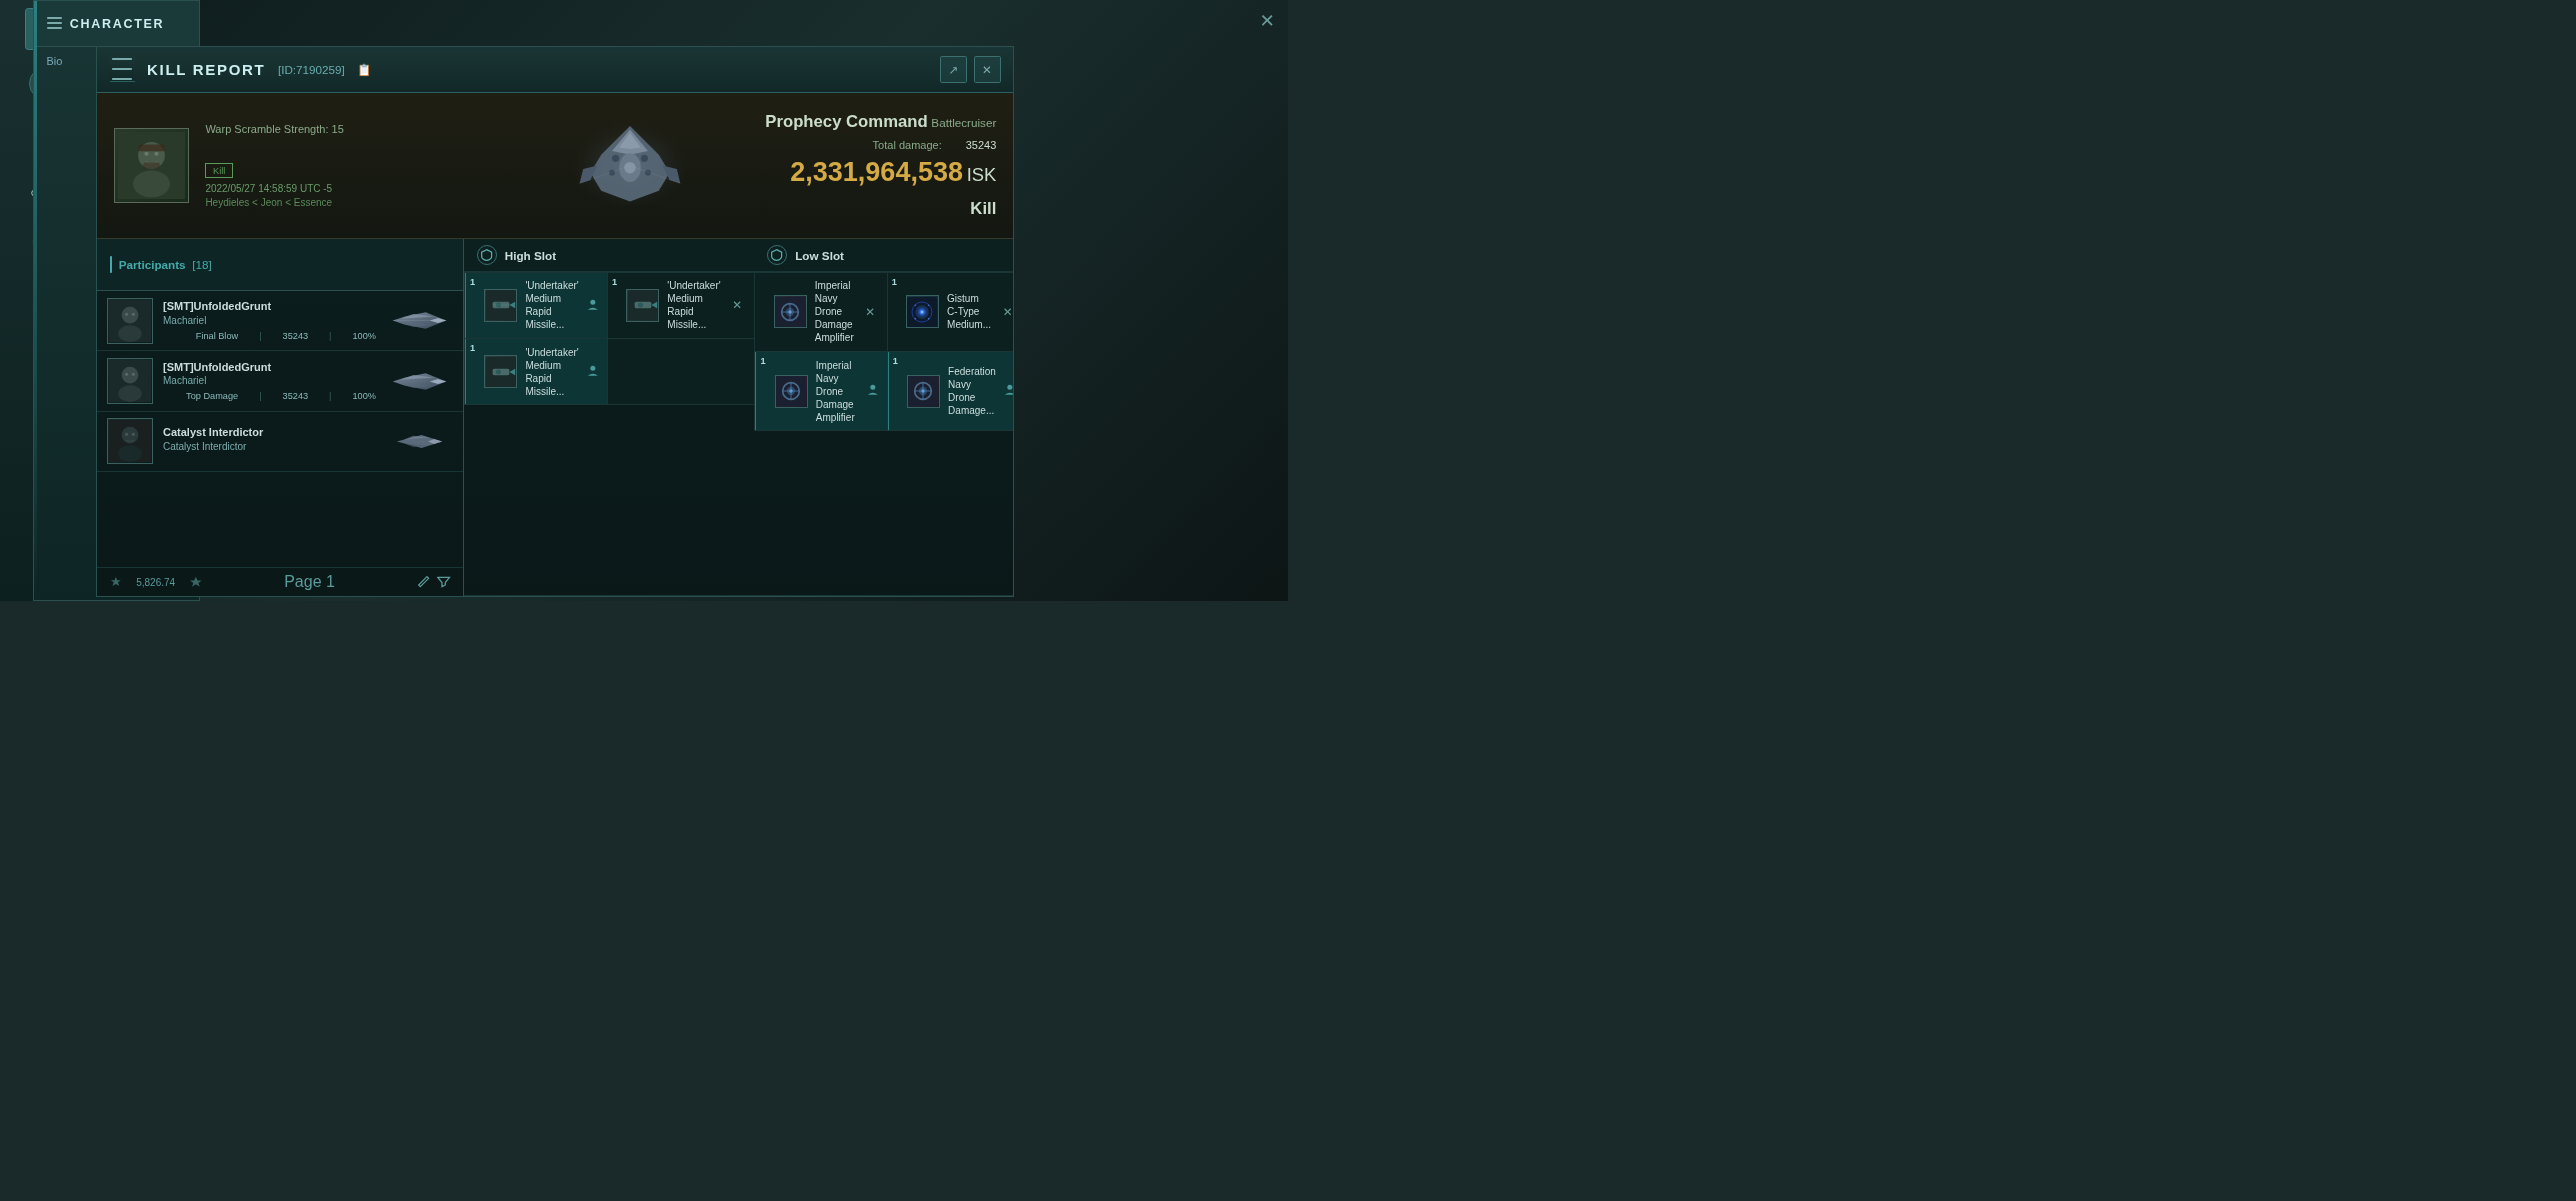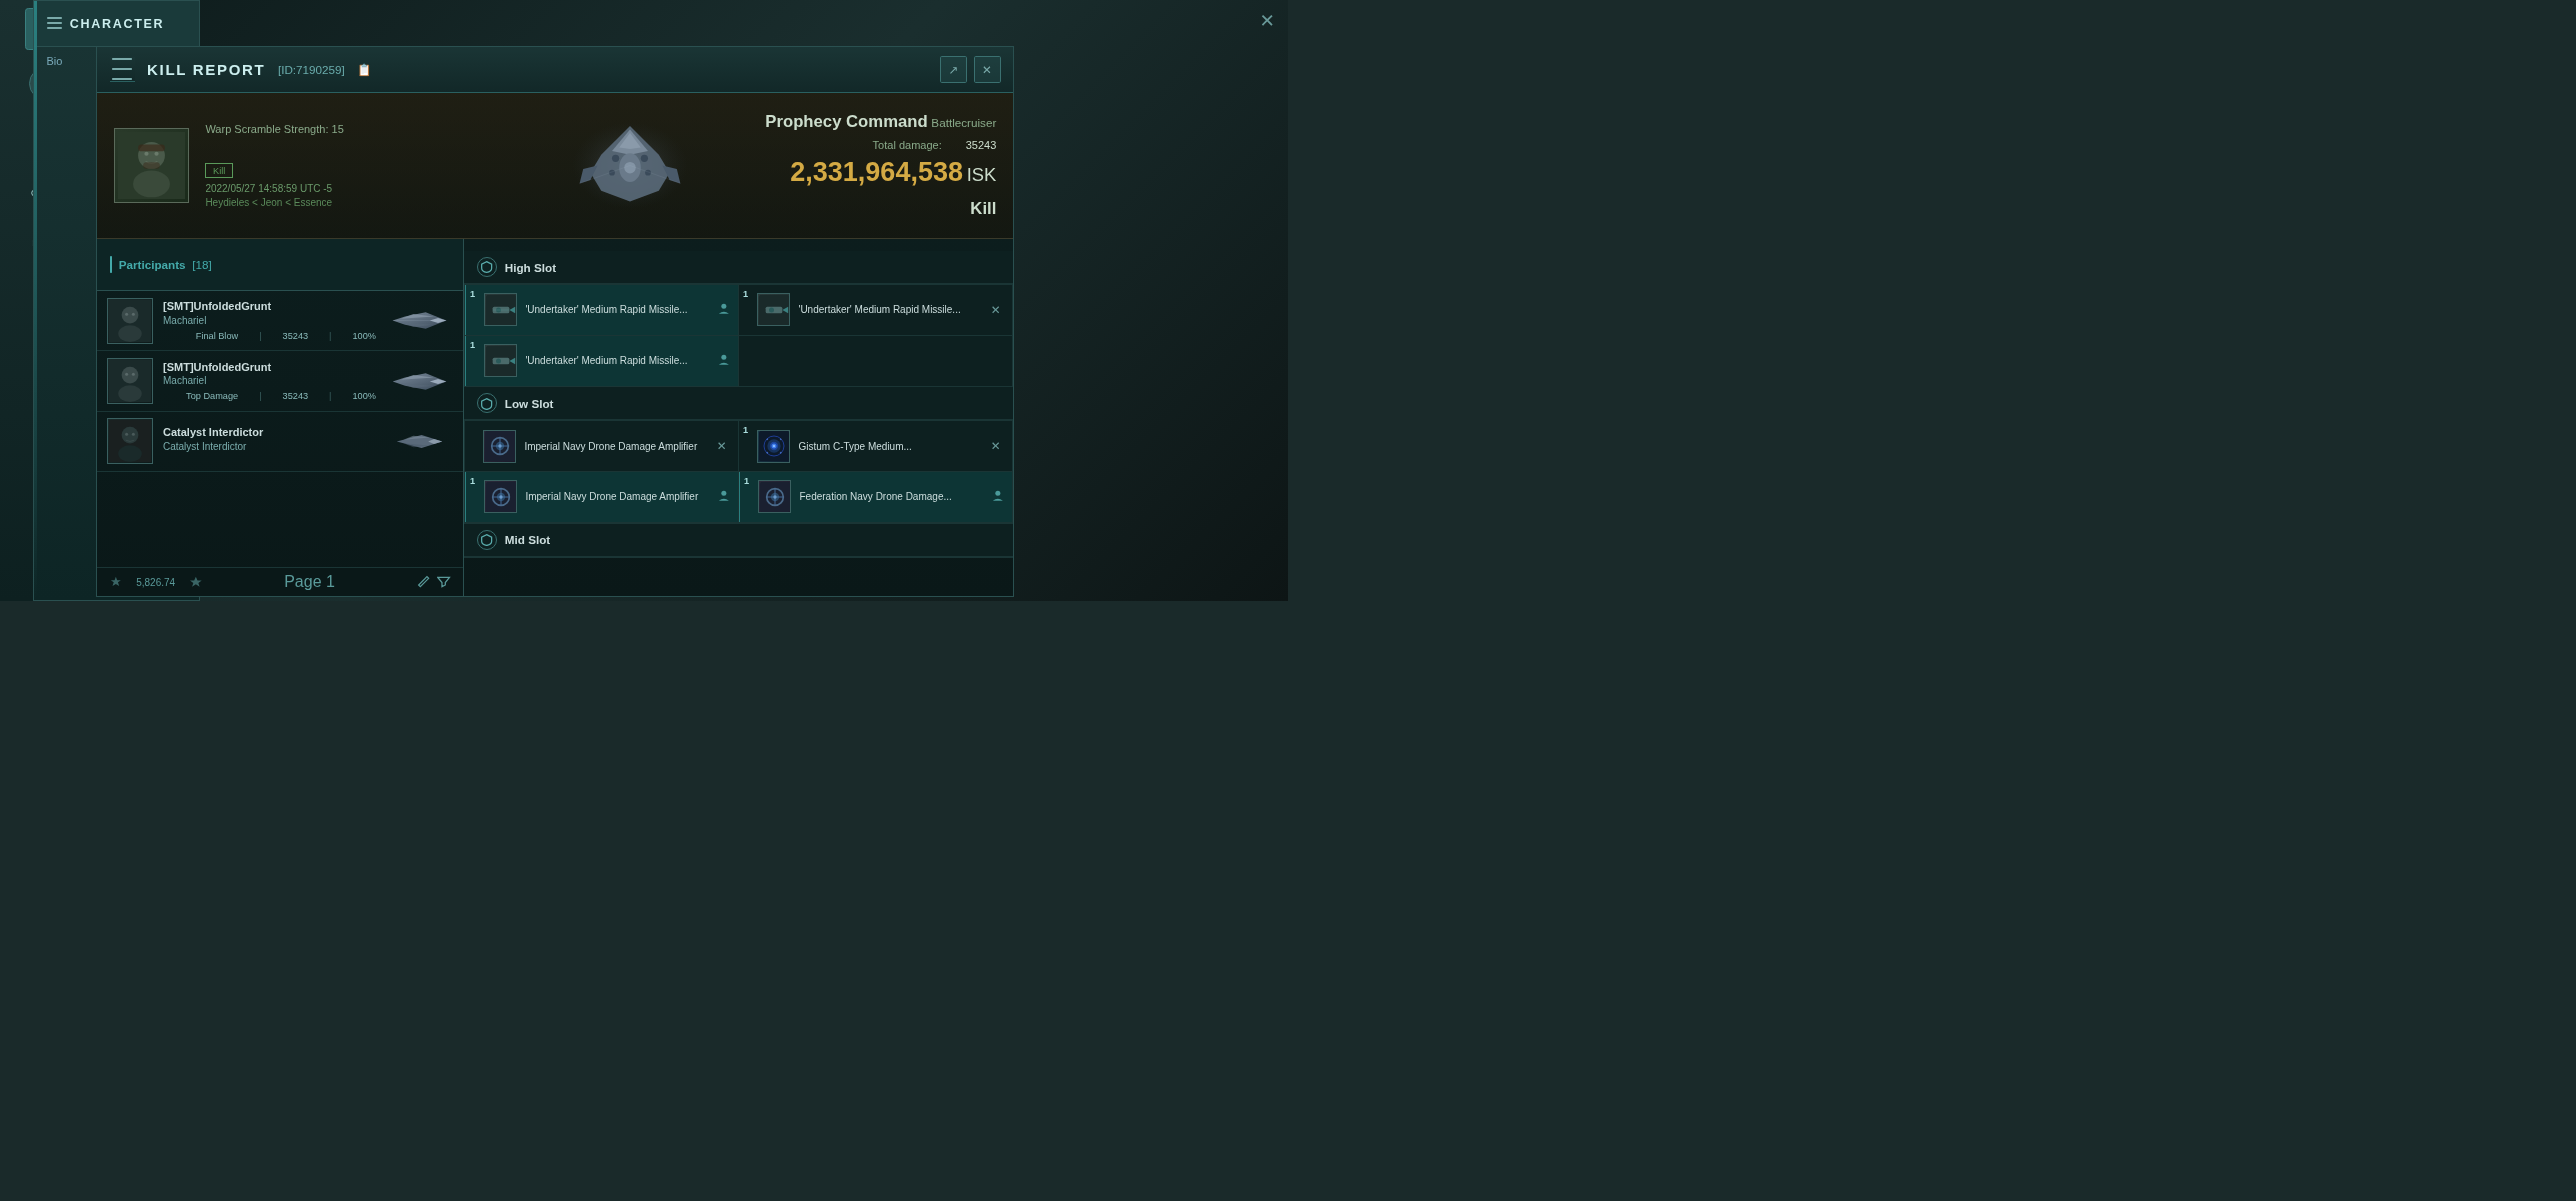--- a/index.html
+++ b/index.html
@@ -394,23 +394,22 @@
     }
 
     .stat-separator {
       color: #3a6060;
     }
 
     
     .fitting-panel {
       flex: 1;
       display: flex;
-      flex-direction: column;
+      flex-direction: row;
       overflow: hidden;
-      margin-top: 12px;
     }
 
     .slot-section {
       border-bottom: 0.8px solid #1a3535;
     }
 
     .slot-header {
       height: 33px;
       background: #0d2020;
       display: flex;

